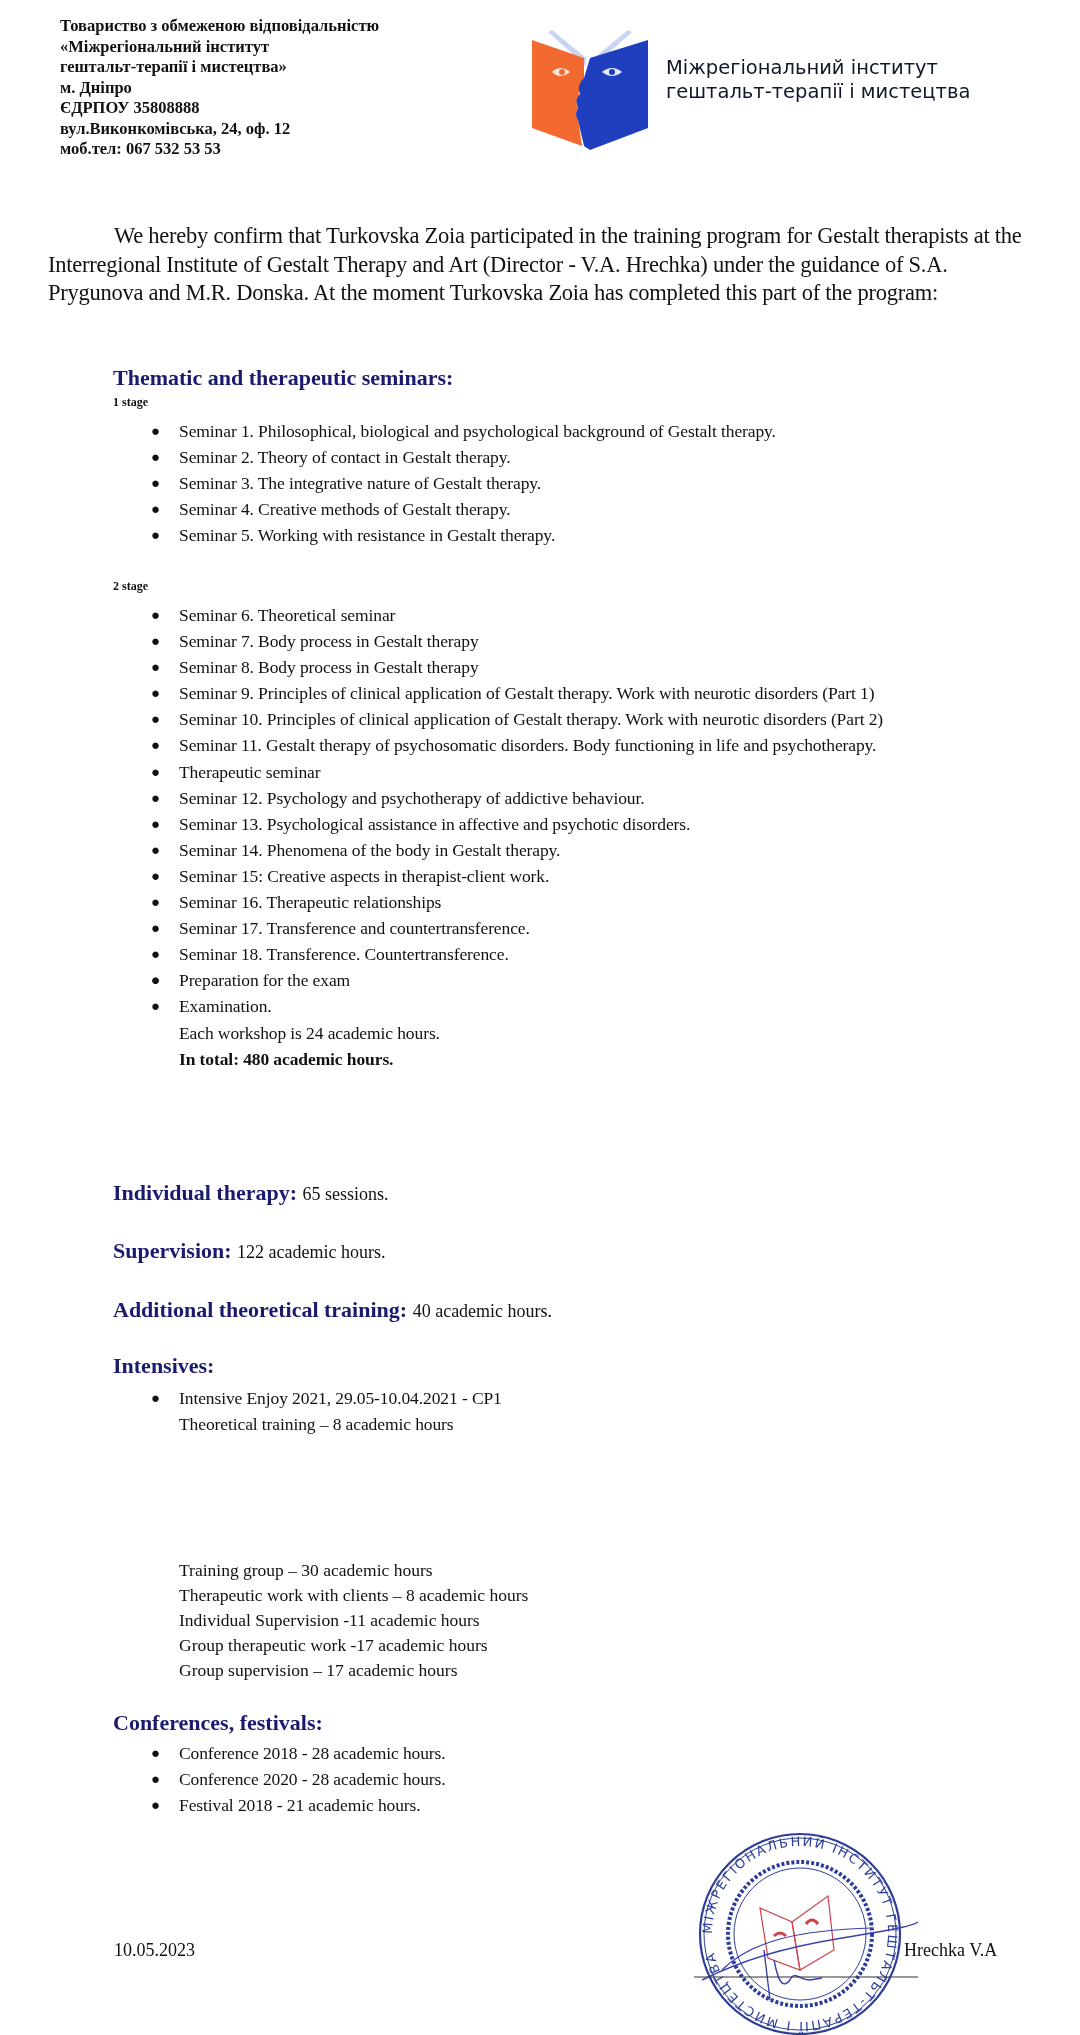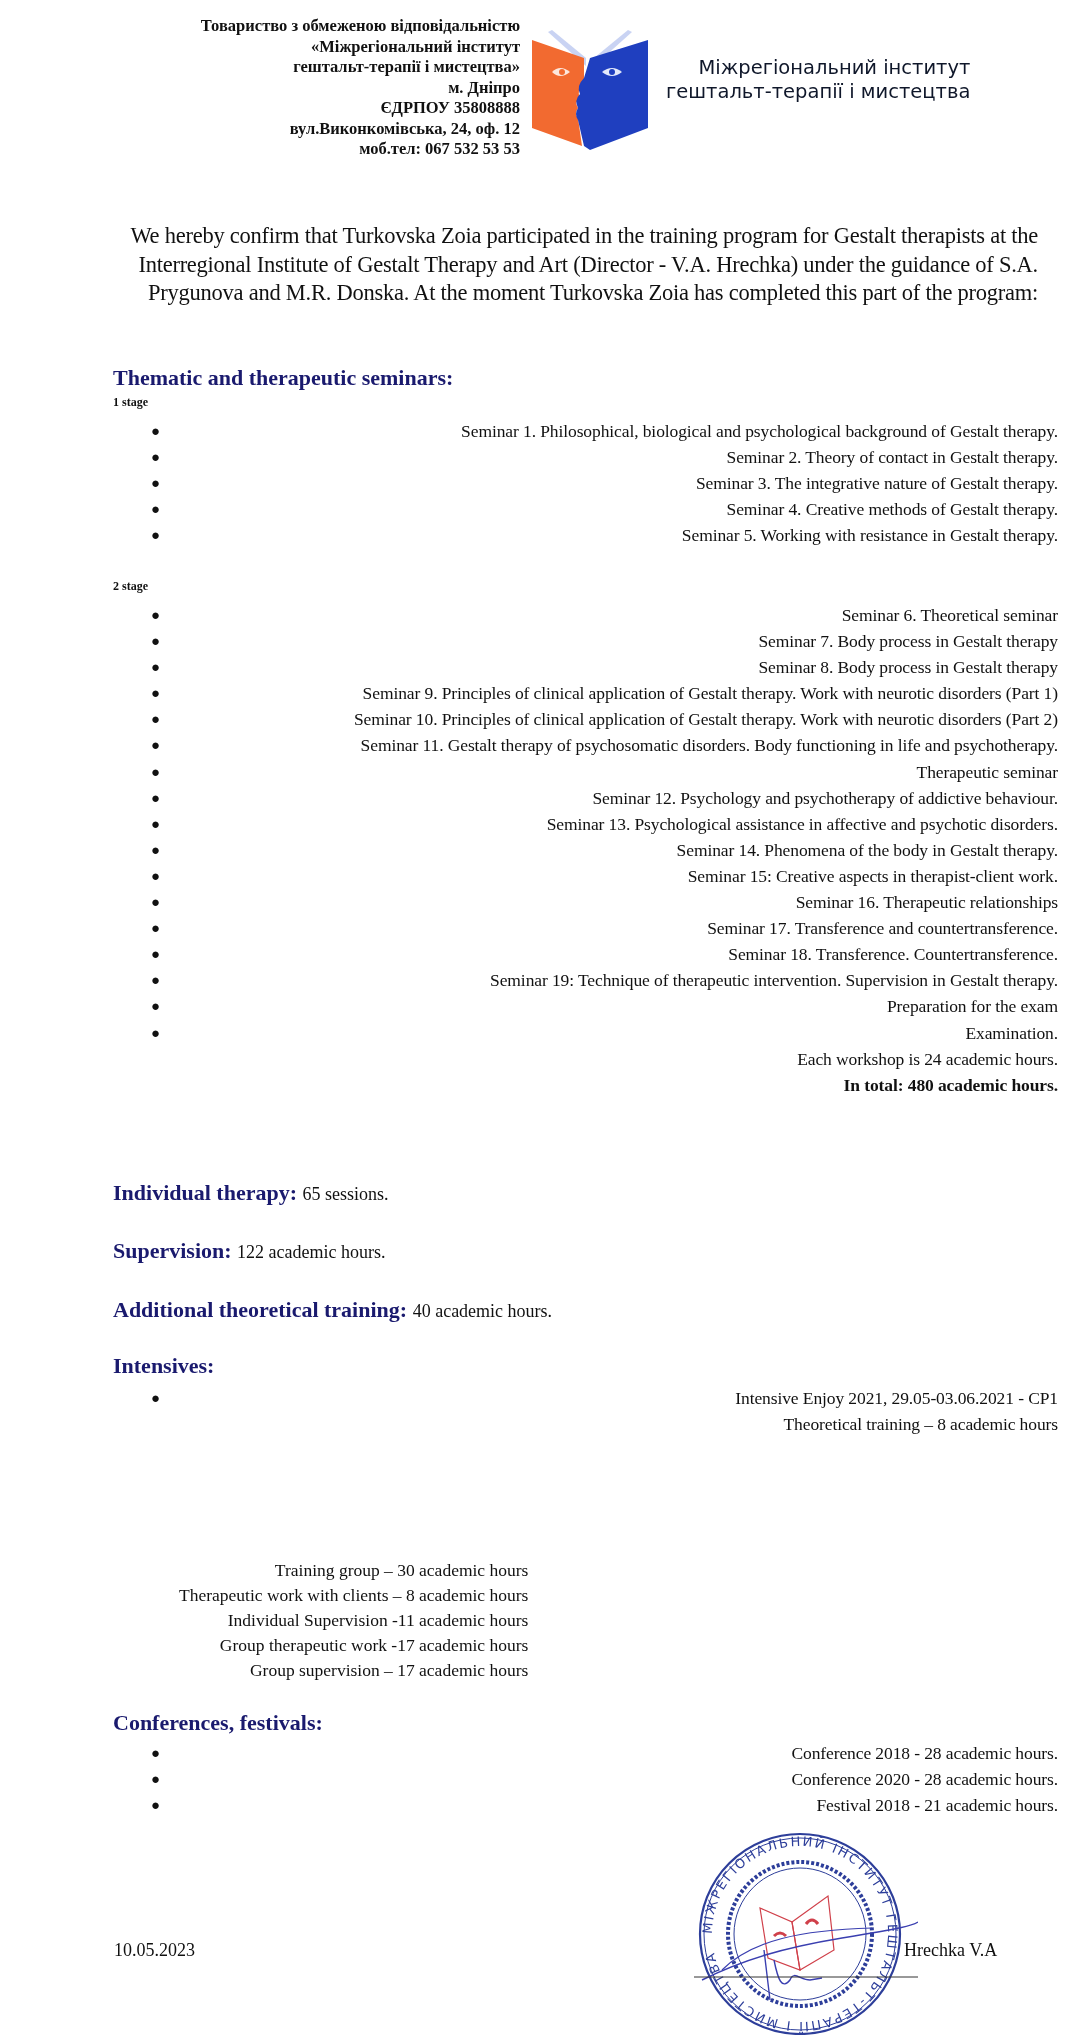--- a/index.html
+++ b/index.html
@@ -1,20 +1,20 @@
 <!DOCTYPE html>
 <html><head>
 <meta charset="utf-8">
 <style>
   html, body { margin: 0; padding: 0; background: #ffffff; }
   body {
     width: 1080px; height: 2035px; position: relative; overflow: hidden;
     font-family: "Liberation Serif", "DejaVu Serif", serif; color: #111;
   }
-  .page { position: absolute; left: 0; top: 0; width: 1080px; height: 2035px; text-align: right; }
+  .page { position: absolute; left: 0; top: 0; width: 1080px; height: 2035px; }
 
   
   .org-block {
     position: absolute; left: 60px; top: 16px; width: 460px;
     font-weight: bold; font-size: 16.5px; line-height: 20.5px; color: #111;
   }
   .org-block .line { display: block; white-space: nowrap; }
   .org-block .site {
     font-family: "DejaVu Sans", "Liberation Sans", sans-serif;
     font-weight: normal; font-size: 15px;
@@ -111,21 +111,21 @@
     <li><span class="bullet">●</span><span>Seminar 10. Principles of clinical application of Gestalt therapy. Work with neurotic disorders (Part 2)</span></li>
     <li><span class="bullet">●</span><span>Seminar 11. Gestalt therapy of psychosomatic disorders. Body functioning in life and psychotherapy.</span></li>
     <li><span class="bullet">●</span><span>Therapeutic seminar</span></li>
     <li><span class="bullet">●</span><span>Seminar 12. Psychology and psychotherapy of addictive behaviour.</span></li>
     <li><span class="bullet">●</span><span>Seminar 13. Psychological assistance in affective and psychotic disorders.</span></li>
     <li><span class="bullet">●</span><span>Seminar 14. Phenomena of the body in Gestalt therapy.</span></li>
     <li><span class="bullet">●</span><span>Seminar 15: Creative aspects in therapist-client work.</span></li>
     <li><span class="bullet">●</span><span>Seminar 16. Therapeutic relationships</span></li>
     <li><span class="bullet">●</span><span>Seminar 17. Transference and countertransference.</span></li>
     <li><span class="bullet">●</span><span>Seminar 18. Transference. Countertransference.</span></li>
-    <li><span class="bullet">●</span><span>Seminar 19: Technique of therapeutic intervention. Supervision in Gestalt therapy.</span></li>
+    <li><span class="bullet">●</span></li>
     <li><span class="bullet">●</span><span>Preparation for the exam</span></li>
     <li><span class="bullet">●</span><span>Examination.</span></li>
     <li><span>Each workshop is 24 academic hours.</span></li>
     <li><span class="bold">In total: 480 academic hours.</span></li>
   </ul>
 
   <div class="section-title" style="top:1180px">
     <span>Individual therapy:</span>
     <span class="value">65 sessions.</span>
   </div>
@@ -133,21 +133,21 @@
     <span>Supervision:</span>
     <span class="value">122 academic hours.</span>
   </div>
   <div class="section-title" style="top:1297px">
     <span>Additional theoretical training:</span>
     <span class="value">40 academic hours.</span>
   </div>
 
   <div class="section-title" style="top:1353px">Intensives:</div>
   <ul class="items" style="top:1385px">
-    <li><span class="bullet">●</span><span>Intensive Enjoy 2021, 29.05-03.06.2021 - CP1</span></li>
+    <li><span class="bullet">●</span><span>Intensive Enjoy 2021, 29.05-10.04.2021 - CP1</span></li>
     <li><span>Theoretical training – 8 academic hours</span></li>
   </ul>
   <div class="plain-lines" style="top:1558px">
     <div>Training group – 30 academic hours</div>
     <div>Therapeutic work with clients – 8 academic hours</div>
     <div>Individual Supervision -11 academic hours</div>
     <div>Group therapeutic work -17 academic hours</div>
     <div>Group supervision – 17 academic hours</div>
   </div>
 

